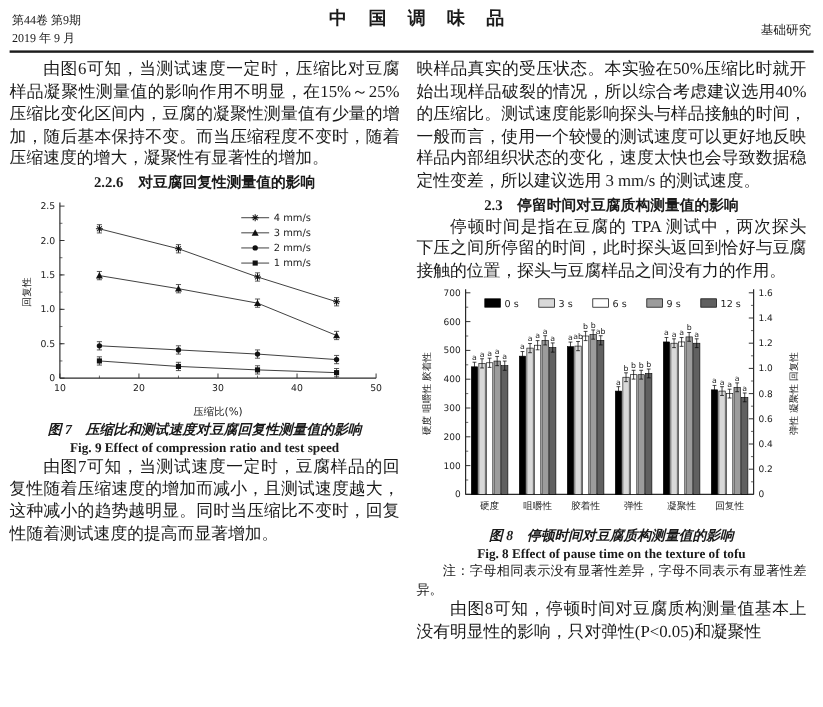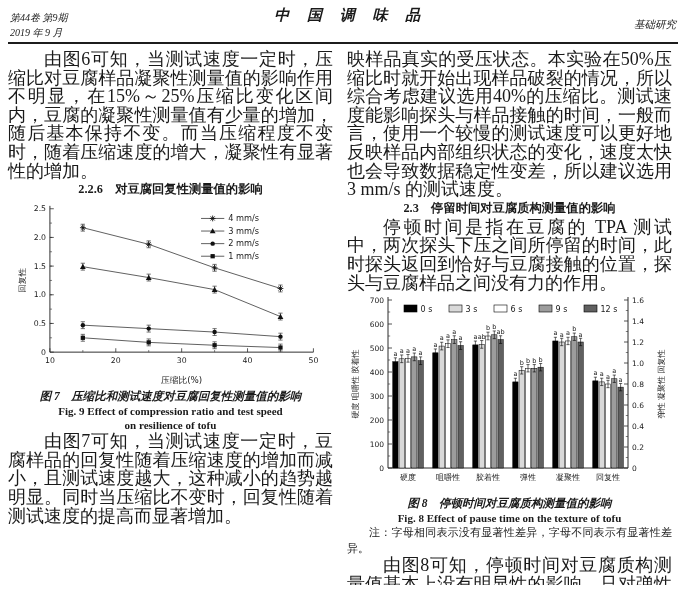--- a/index.html
+++ b/index.html
@@ -3,31 +3,31 @@
 <meta charset="utf-8">
 <style>
   html,body{margin:0;padding:0;background:#fff;}
   #page{
     position:relative;width:686px;height:589px;background:#fff;
     font-family:"Liberation Serif","DejaVu Serif",serif;color:#1a1a1a;
     overflow:hidden;box-sizing:border-box;
   }
   
   .hdr{display:flex;align-items:flex-start;justify-content:space-between;
-       padding:6px 10px 4px 10px;height:42px;box-sizing:border-box;font-style:italic;}
+       padding:6px 10px 4px 10px;height:42px;box-sizing:border-box;}
   .hdr-left{font-size:10px;line-height:1.5;white-space:nowrap;padding-top:4px;}
   .hdr-center{text-align:center;flex:1;}
   .journal-cn{font-size:15px;letter-spacing:7px;font-weight:bold;}
   .journal-en{font-size:12px;font-weight:bold;margin-top:1px;}
   .hdr-right{font-size:10.5px;padding-top:12px;white-space:nowrap;}
   .rule{border-bottom:2.5px solid #1c1c1c;margin:0 8px;}
   
   .cols{display:flex;gap:14px;padding:6px 8px 0 8px;height:535px;overflow:hidden;}
   .col{width:325px;box-sizing:border-box;}
-  p.body{font-size:18px;line-height:18.6px;margin:0;text-align:justify;}
+  p.body{font-size:14px;line-height:18.6px;margin:0;text-align:justify;}
   p.indent{text-indent:2em;}
   p.head{font-size:12.3px;line-height:19px;margin:0;font-weight:bold;text-align:center;}
   .figwrap{text-align:center;margin:2px 0 0 0;}
   .cap-cn{font-size:11.5px;font-weight:bold;text-align:center;margin:1px 0 0 0;line-height:16px;font-style:italic;}
   .cap-en{font-size:11px;font-weight:bold;text-align:center;margin:0;line-height:14px;}
   p.note{font-size:11px;line-height:15.5px;margin:0;text-align:justify;text-indent:2em;}
   svg{display:block;margin:0 auto;}
 </style>
 </head>
 <body>
@@ -185,21 +185,20 @@
             <line x1="192" y1="44" x2="216" y2="44" stroke="#333" stroke-width="0.8"></line>
             <circle cx="204" cy="44" r="2.3" fill="#111"></circle>
             <text x="220" y="46.8" font-size="8.5" text-anchor="start" fill="#1a1a1a" font-family="&quot;DejaVu Sans&quot;,sans-serif">2 mm/s</text>
             <line x1="192" y1="57" x2="216" y2="57" stroke="#333" stroke-width="0.8"></line>
             <rect x="201.8" y="54.8" width="4.4" height="4.4" fill="#111"></rect>
             <text x="220" y="59.8" font-size="8.5" text-anchor="start" fill="#1a1a1a" font-family="&quot;DejaVu Sans&quot;,sans-serif">1 mm/s</text>
           </svg>
       </div>
       <p class="cap-cn">图 7　压缩比和测试速度对豆腐回复性测量值的影响</p>
       <p class="cap-en">Fig. 9 Effect of compression ratio and test speed</p>
-      <p class="cap-en">on resilience of tofu</p>
 
       <p class="body indent">由图7可知，当测试速度一定时，豆腐样品的回复性随着压缩速度的增加而减小，且测试速度越大，这种减小的趋势越明显。同时当压缩比不变时，回复性随着测试速度的提高而显著增加。</p>
     </div>
 
     <div class="col">
       <p class="body">映样品真实的受压状态。本实验在50%压缩比时就开始出现样品破裂的情况，所以综合考虑建议选用40%的压缩比。测试速度能影响探头与样品接触的时间，一般而言，使用一个较慢的测试速度可以更好地反映样品内部组织状态的变化，速度太快也会导致数据稳定性变差，所以建议选用 3 mm/s 的测试速度。</p>
       <p class="head">2.3　停留时间对豆腐质构测量值的影响</p>
       <p class="body indent">停顿时间是指在豆腐的 TPA 测试中，两次探头下压之间所停留的时间，此时探头返回到恰好与豆腐接触的位置，探头与豆腐样品之间没有力的作用。</p>
 
       <div class="figwrap">

